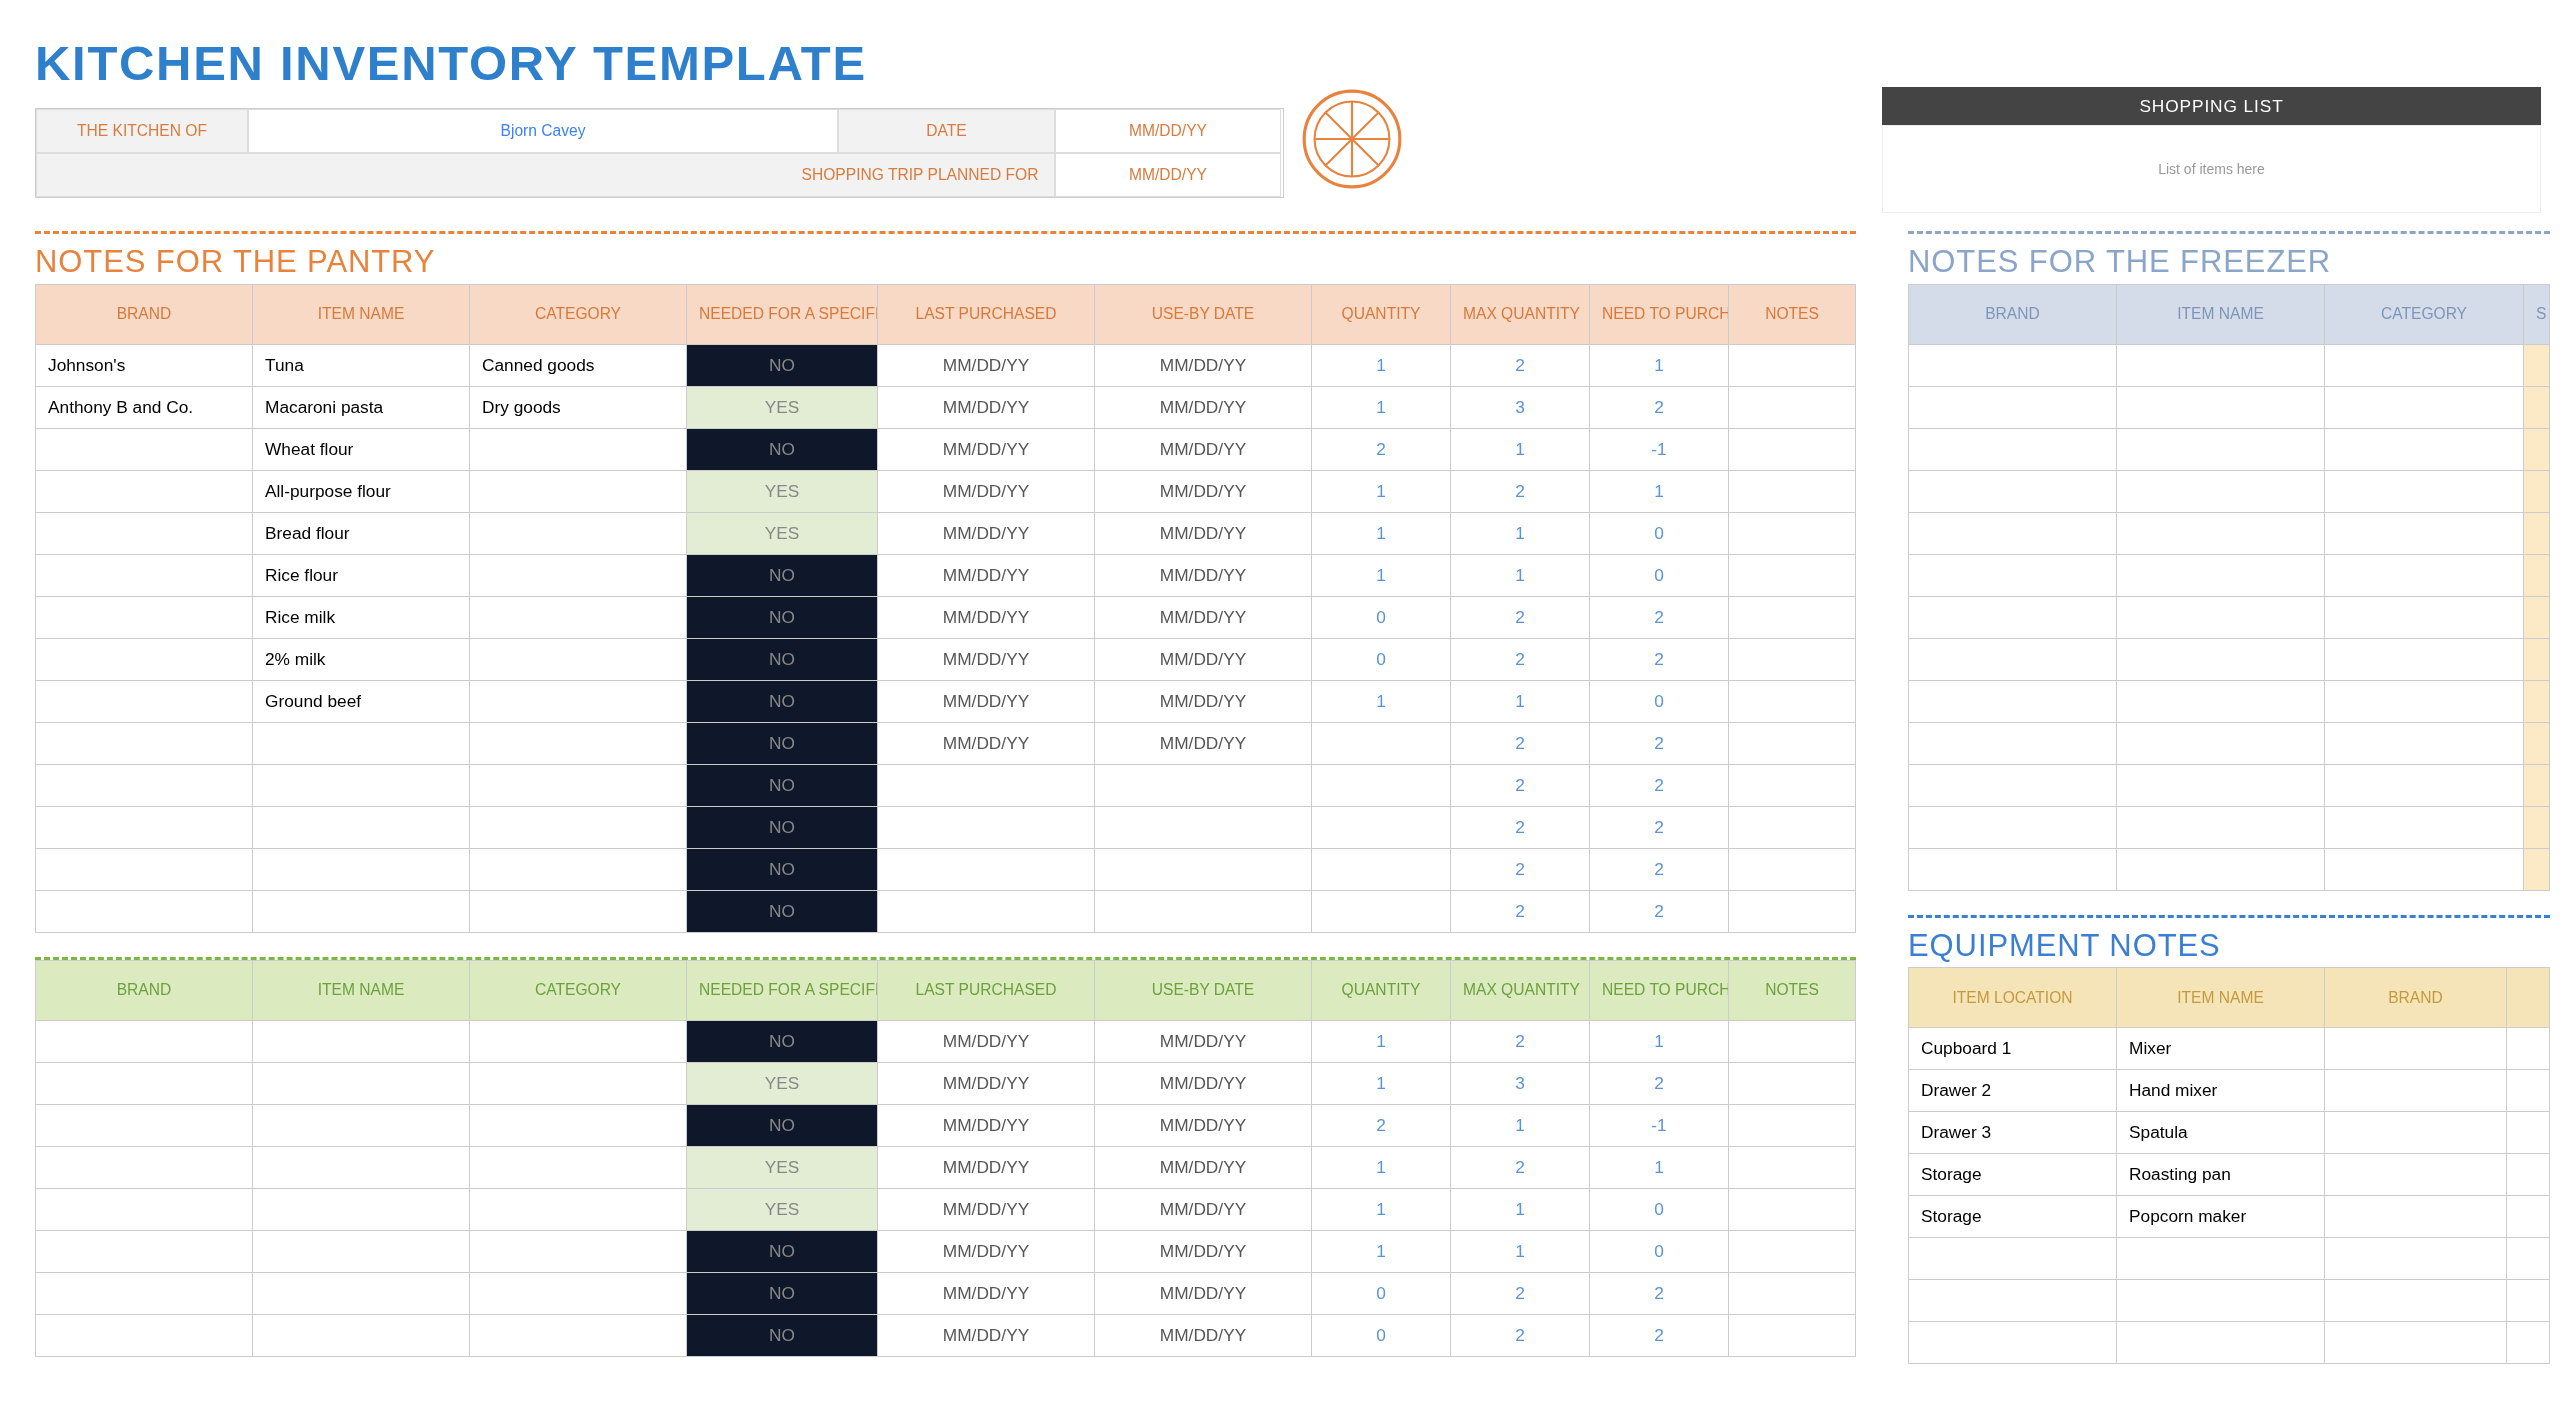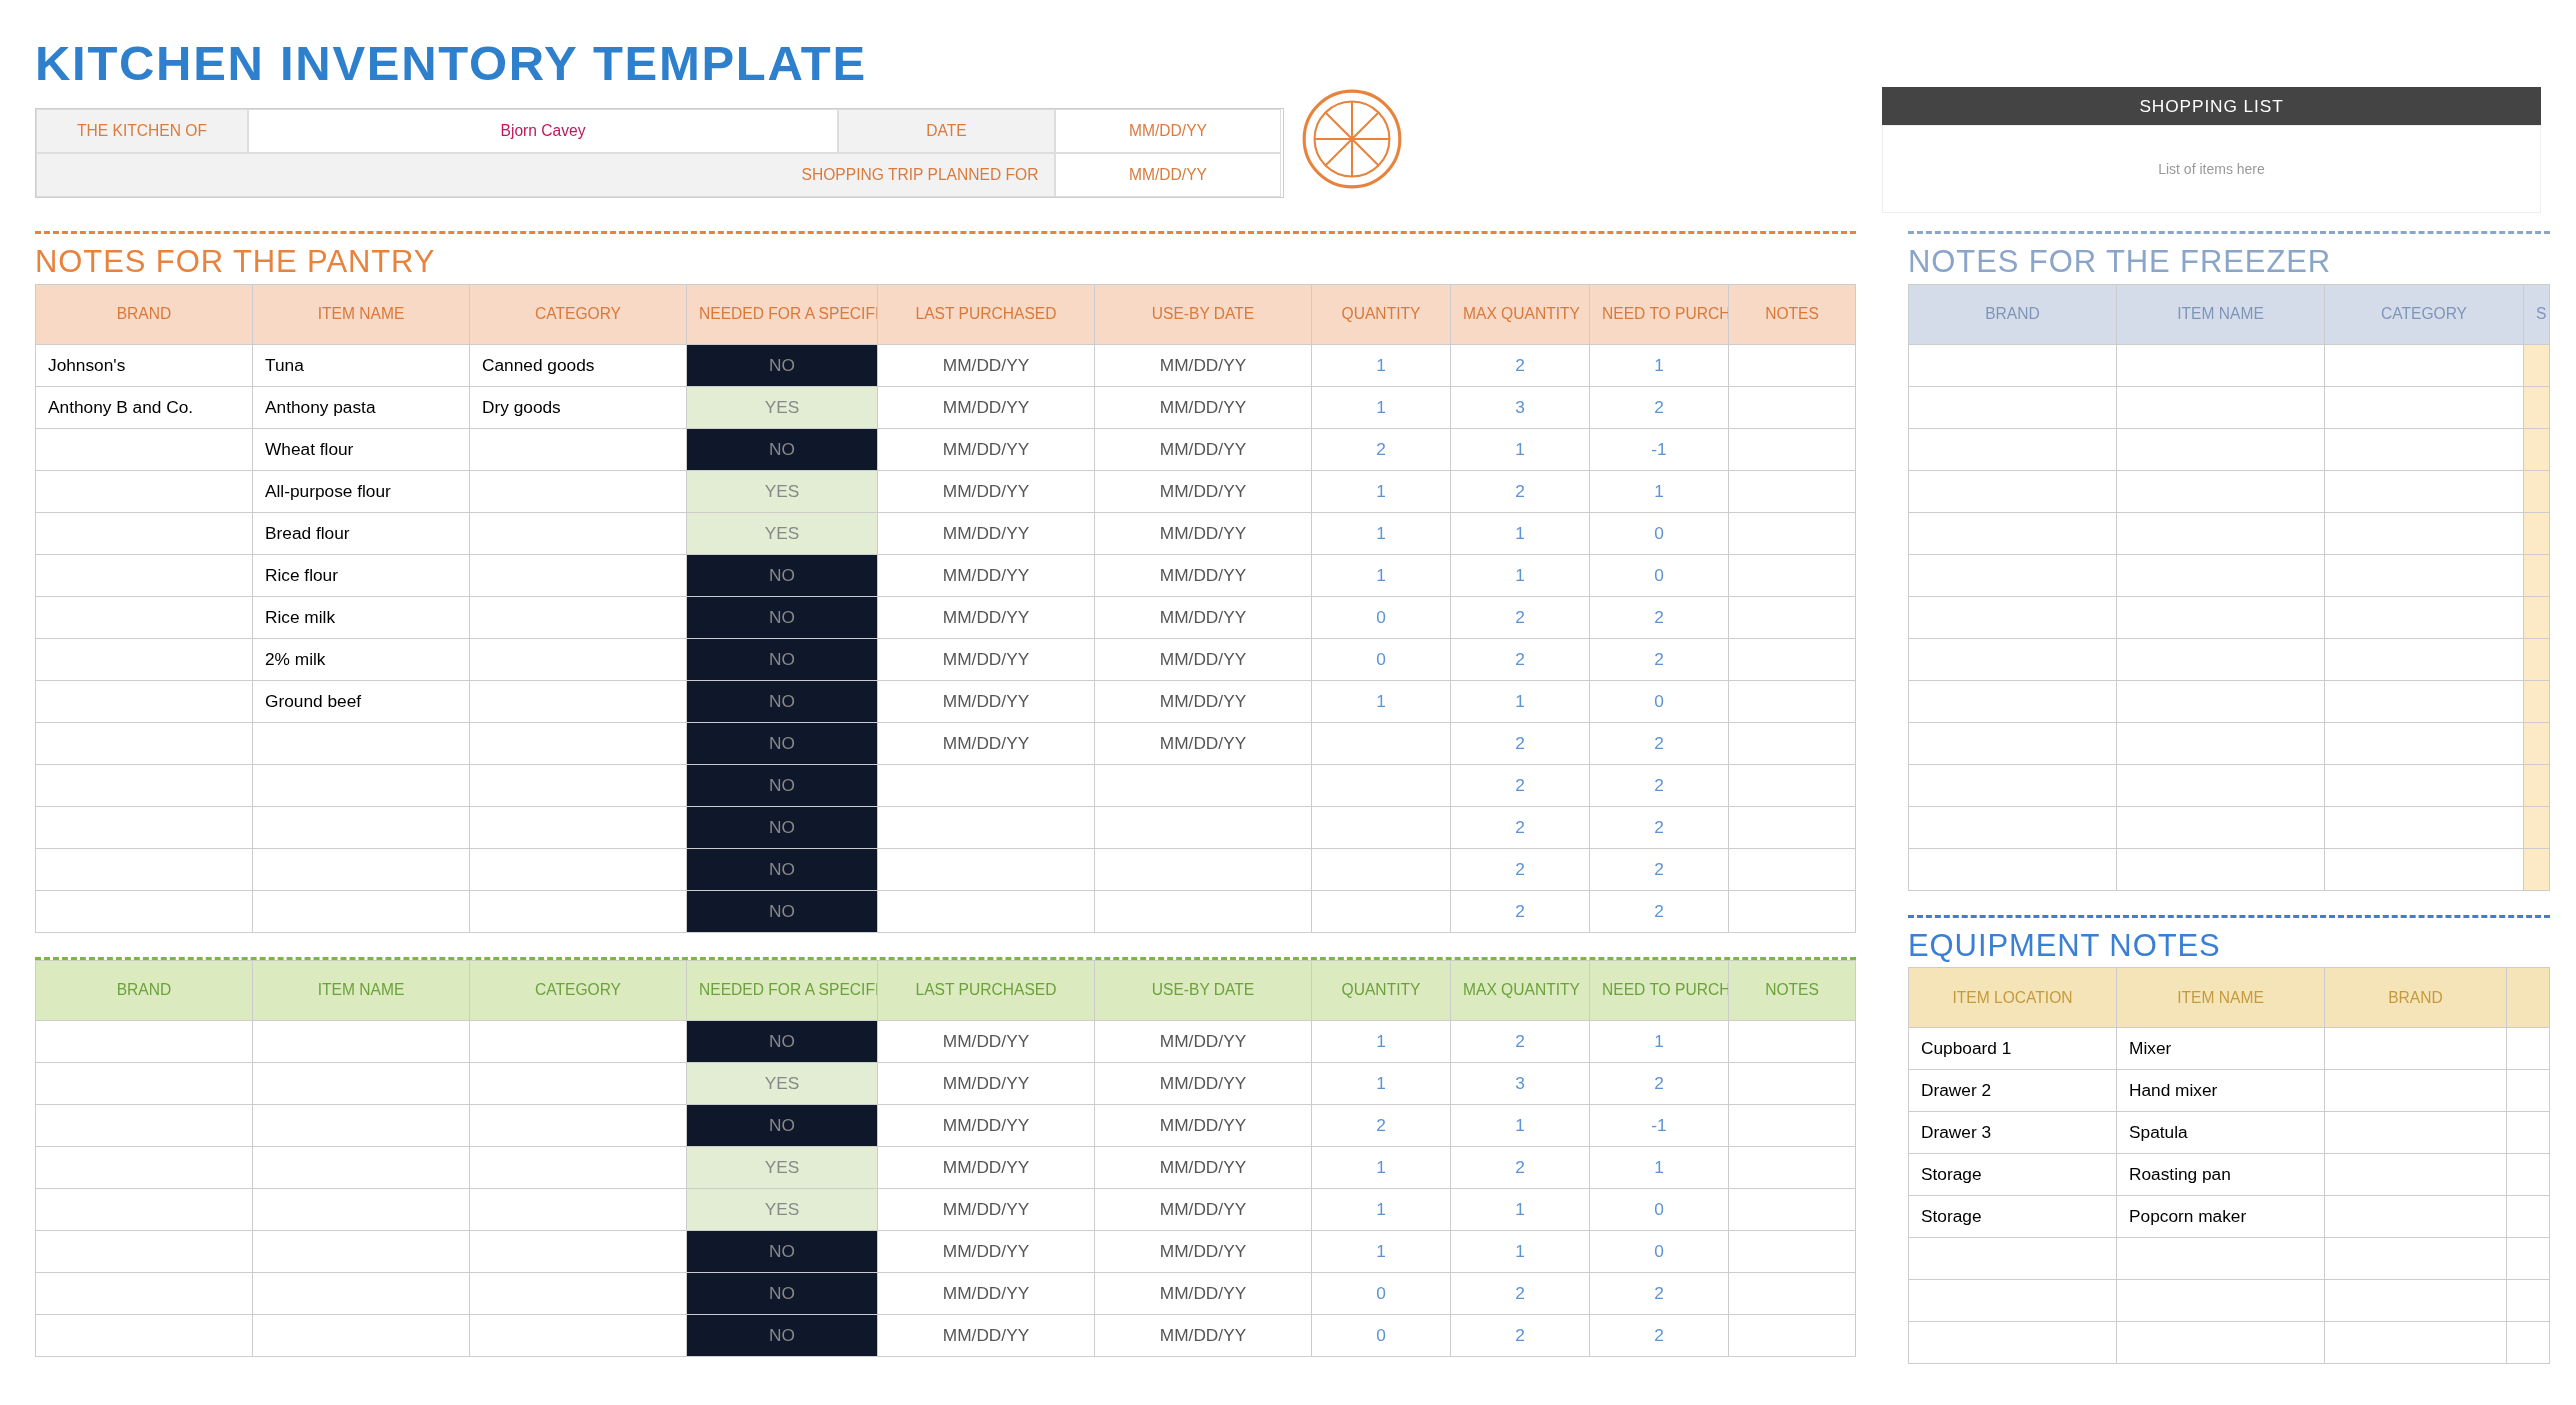--- a/index.html
+++ b/index.html
@@ -3,21 +3,21 @@
 <meta charset="utf-8">
 <style>
 *{box-sizing:border-box;margin:0;padding:0;font-family:Arial,Helvetica,sans-serif}
 body{background:#fff;padding:35px;width:2576px}
 .top-row{display:flex;gap:16px;align-items:flex-start;margin-bottom:17.3px}
 .title{color:#2e7fcc;font-size:49px;font-weight:700;letter-spacing:1.7px;margin-bottom:17.3px}
 .header-left{flex:0 0 1249px}
 .header-grid{border:0.9px solid #ccc;display:grid;grid-template-columns:212px 590px 217px 226px}
 .header-grid>div{border:0.9px solid #ddd;padding:12px 15.6px;background:#f2f2f2;font-size:15.6px;color:#888}
 .header-grid .label{text-align:center;color:#d97b3c}
-.header-grid .val{background:#fff;text-align:center;color:#be185d}
+.header-grid .val{background:#fff;text-align:center;color:#3b82f6}
 .header-grid .mm{color:#d97b3c}
 .header-grid .span3{grid-column:span 3;text-align:right;color:#d97b3c}
 .orange-icon{flex:0 0 121px;padding-top:52px}
 .orange-icon svg{width:104px;height:104px}
 .shop-list{flex:0 0 659px;margin-left:auto;padding-top:52px}
 .shop-list-h{background:#444;color:#fff;text-align:center;padding:8.7px;font-size:17.3px;letter-spacing:0.9px}
 .shop-list-b{background:#fff;border:0.9px solid #eee;padding:35px;text-align:center;color:#999;font-size:14px}
 .main-row{display:flex;gap:52px}
 .col-left{flex:0 0 1821px}
 .col-right{flex:1}
@@ -133,21 +133,21 @@
             <td class="need-no">NO</td>
             <td class="date">MM/DD/YY</td>
             <td class="date">MM/DD/YY</td>
             <td class="num">1</td>
             <td class="num">2</td>
             <td class="num">1</td>
             <td></td>
           </tr>
           <tr>
             <td>Anthony B and Co.</td>
-            <td>Anthony pasta</td>
+            <td>Macaroni pasta</td>
             <td>Dry goods</td>
             <td class="need-yes">YES</td>
             <td class="date">MM/DD/YY</td>
             <td class="date">MM/DD/YY</td>
             <td class="num">1</td>
             <td class="num">3</td>
             <td class="num">2</td>
             <td></td>
           </tr>
           <tr>

